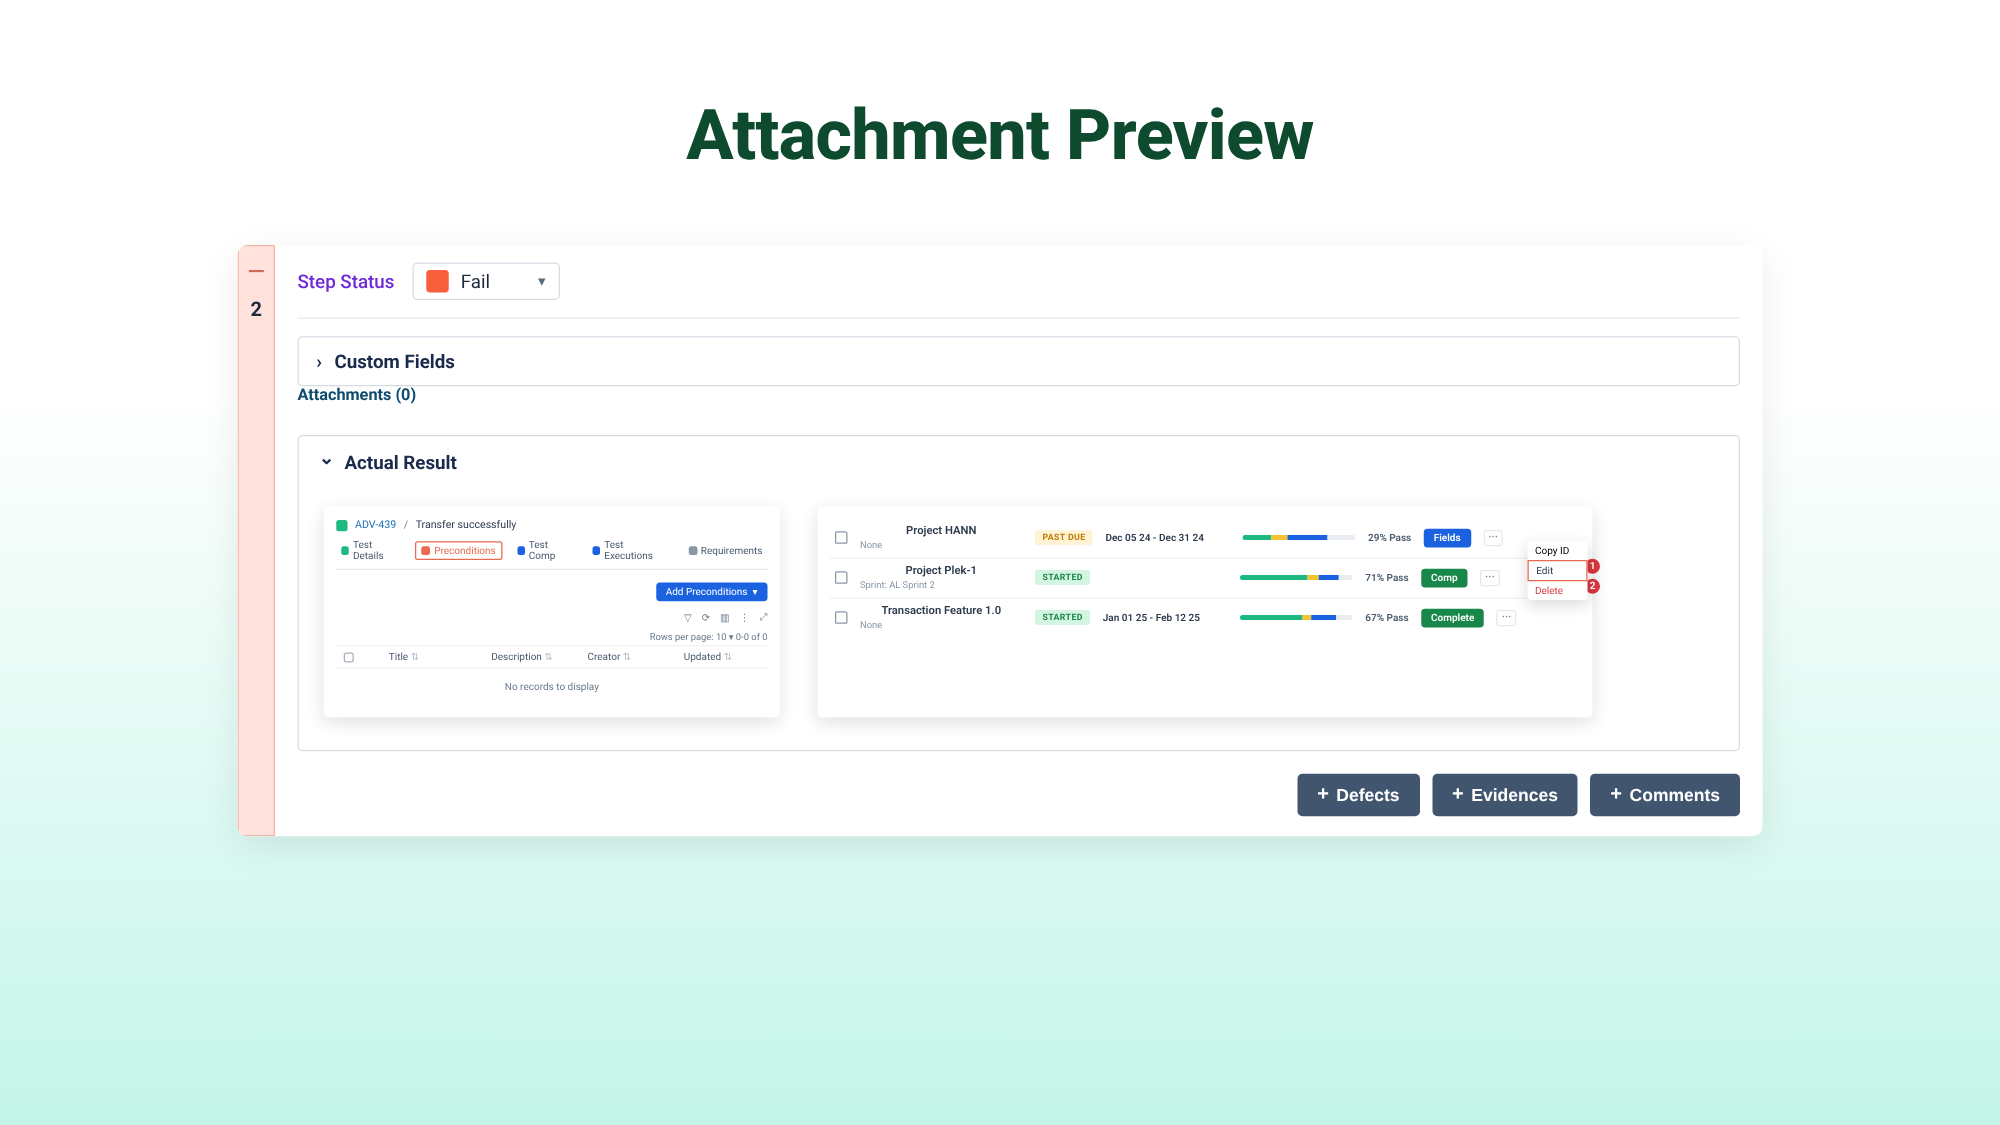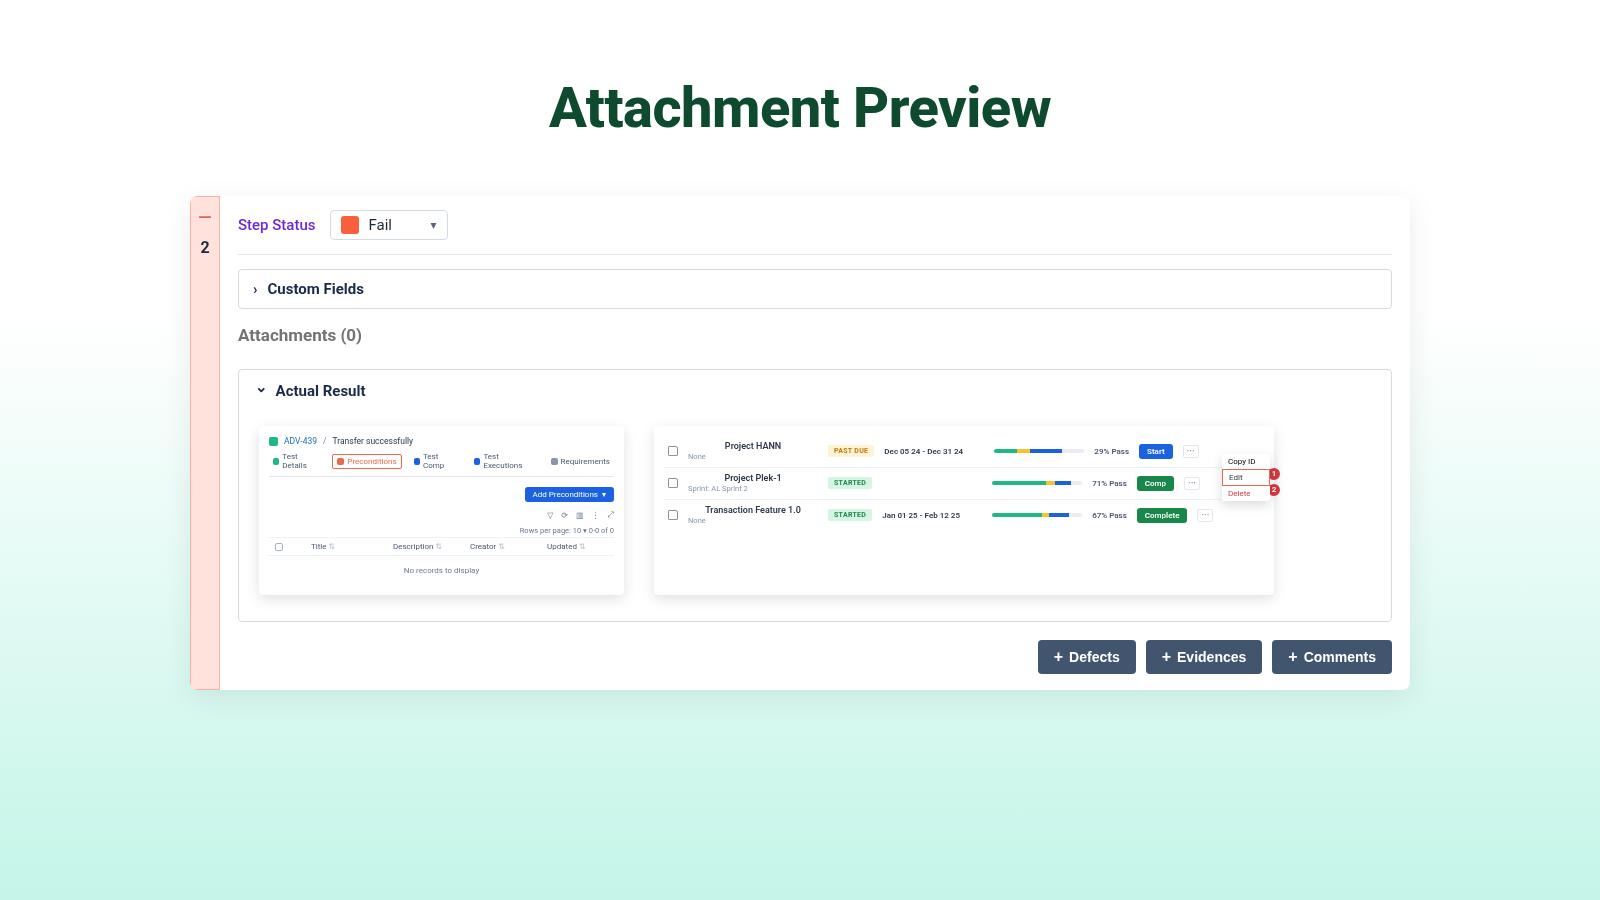--- a/index.html
+++ b/index.html
@@ -113,23 +113,23 @@
     display: flex;
     align-items: center;
     gap: 10px;
     font-weight: 700;
     color: #192a4a;
     font-size: 15px;
     cursor: pointer;
   }
   .section-title {
     font-weight: 700;
-    color: #737373;
-    font-size: 17px;
-    margin-top: 16px;
+    color: #0c4a6e;
+    font-size: 13px;
+    margin-top: 0;
   }
   .result-box {
     border: 1px solid #d5dbe3;
     border-radius: 4px;
     margin-top: 24px;
     padding: 12px 16px 16px 16px;
   }
   .result-header {
     display: flex;
     align-items: center;
@@ -342,21 +342,21 @@
                 </div>
                 <span class="badge past">PAST DUE</span>
                 <span class="proj-date" style="width: 100px;">Dec 05 24 - Dec 31 24</span>
                 <div class="bar">
                   <span style="background: rgb(30, 185, 128); width: 25%;"></span>
                   <span style="background: rgb(244, 196, 48); width: 15%;"></span>
                   <span style="background: rgb(26, 98, 224); width: 35%;"></span>
                   <span style="background: rgb(233, 237, 242); width: 25%;"></span>
                 </div>
                 <span class="pass">29% Pass</span>
-                <span class="btn start">Start</span>
+                <span class="btn start">Fields</span>
                 <span class="dots">···</span>
                 <div class="menu">
                   <div>Copy ID</div>
                   <div class="edit">Edit</div>
                   <div class="del">Delete</div>
                 </div>
               </div>
               <div class="proj-row">
                 <span class="flag"></span>
                 <div style="width: 130px;">

